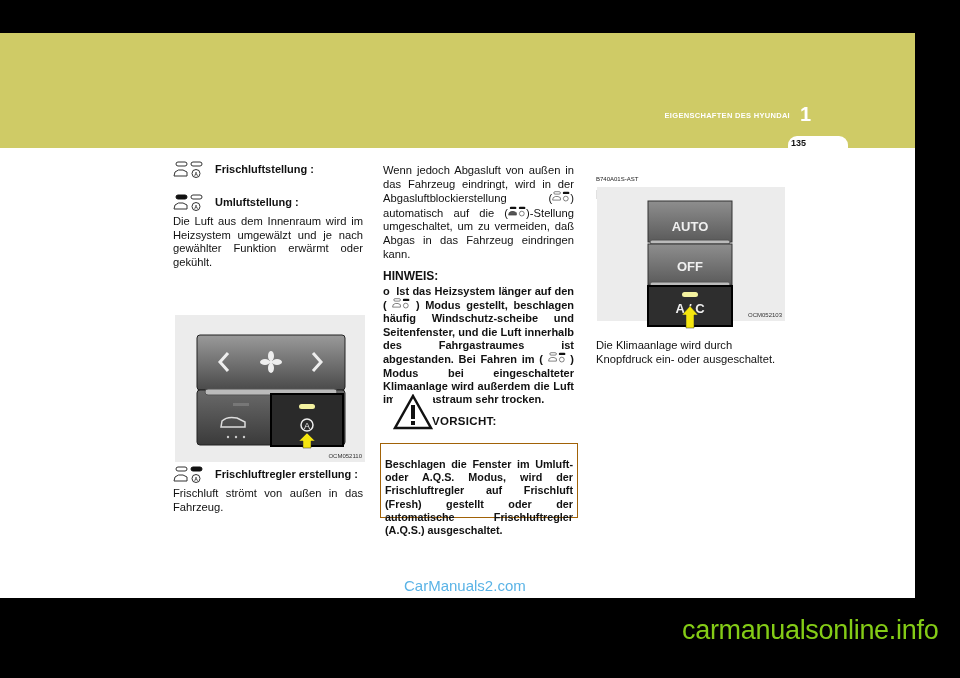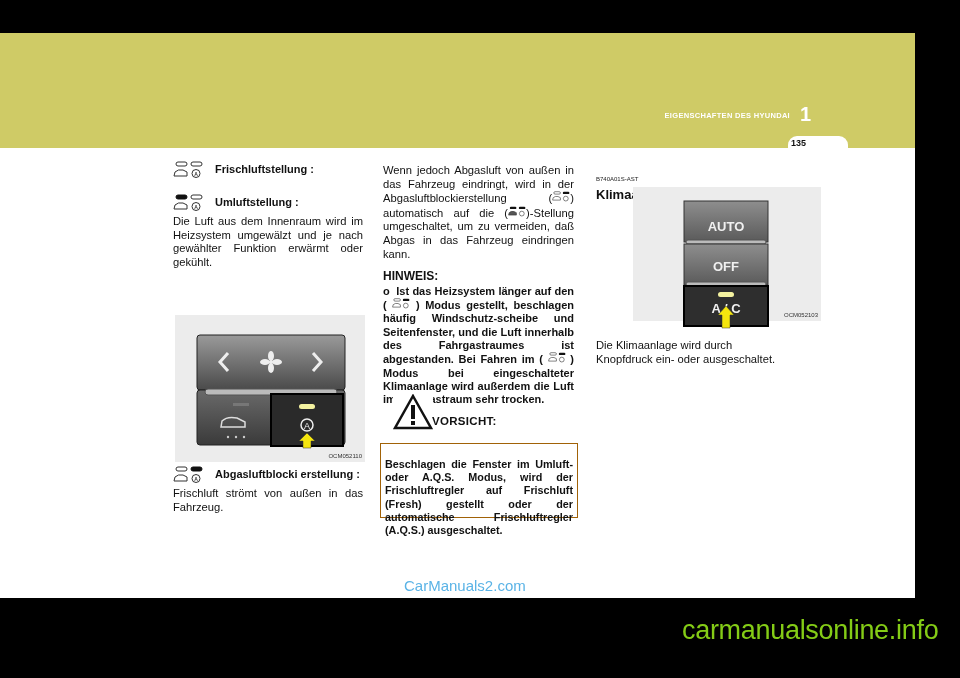--- a/index.html
+++ b/index.html
@@ -117,21 +117,21 @@
   <div class="heading-row">
     <span class="mode-icon">
       <svg width="30" height="18" viewBox="0 0 30 18">
         <rect x="3" y="1" width="11" height="4" rx="2" fill="none" stroke="#333" stroke-width="1"></rect>
         <rect x="18" y="1" width="11" height="4" rx="2" fill="#111" stroke="#111" stroke-width="1"></rect>
         <path d="M1 15 L2 11 Q5 8 10 9 L14 11 L14 15 Z" fill="none" stroke="#333" stroke-width="1"></path>
         <circle cx="23" cy="12.5" r="4" fill="none" stroke="#333" stroke-width="1"></circle>
         <text x="23" y="14.5" font-size="5" text-anchor="middle" fill="#333" font-family="Liberation Sans, sans-serif">A</text>
       </svg>
     </span>
-    <span>Abgasluftblocki erstellung :</span>
+    <span>Frischluftregler erstellung :</span>
   </div>
   <p>Frischluft strömt von außen in das Fahrzeug.</p>
 </div>
 
 <div class="col" style="left:383px; top:164px; width:191px;">
   <p>
     <span>Wenn jedoch Abgasluft von außen in das Fahrzeug eindringt, wird in der Abgasluftblockierstellung (</span><svg width="18" height="11" viewBox="0 0 30 18">
         <rect x="3" y="1" width="11" height="4" rx="2" fill="none" stroke="#333"></rect>
         <rect x="18" y="1" width="11" height="4" rx="2" fill="#111"></rect>
         <path d="M1 15 L2 11 Q5 8 10 9 L14 11 L14 15 Z" fill="none" stroke="#333"></path>
@@ -174,21 +174,21 @@
     <rect x="18" y="27" width="4" height="4" fill="#111"></rect>
   </svg>
 </div>
 <div class="caution-title">VORSICHT:</div>
 
 <div class="col" style="left:596px; top:173px; width:190px;">
   <div class="code">B740A01S-AST</div>
   <div class="section-title">Klimaanlagenschalter</div>
 </div>
 
-<div class="figure" style="left:597px; top:187px; width:188px; height:134px;margin-left:36px;">
+<div class="figure" style="left:597px; top:187px; width:188px; height:134px;">
   <svg width="188" height="143" viewBox="0 0 188 143">
     <defs>
       <linearGradient id="g3" x1="0" y1="0" x2="0" y2="1">
         <stop offset="0" stop-color="#8e8e8e"></stop>
           <stop offset="1" stop-color="#5a5a5a"></stop>
       </linearGradient>
     </defs>
     <rect x="51" y="14" width="84" height="41" fill="url(#g3)" stroke="#333"></rect>
     <text x="93" y="44" font-size="13" font-weight="bold" text-anchor="middle" fill="#f0f0f0" font-family="Liberation Sans, sans-serif">AUTO</text>
     <rect x="53" y="53" width="80" height="4" rx="2" fill="#bbb" stroke="#555"></rect>

